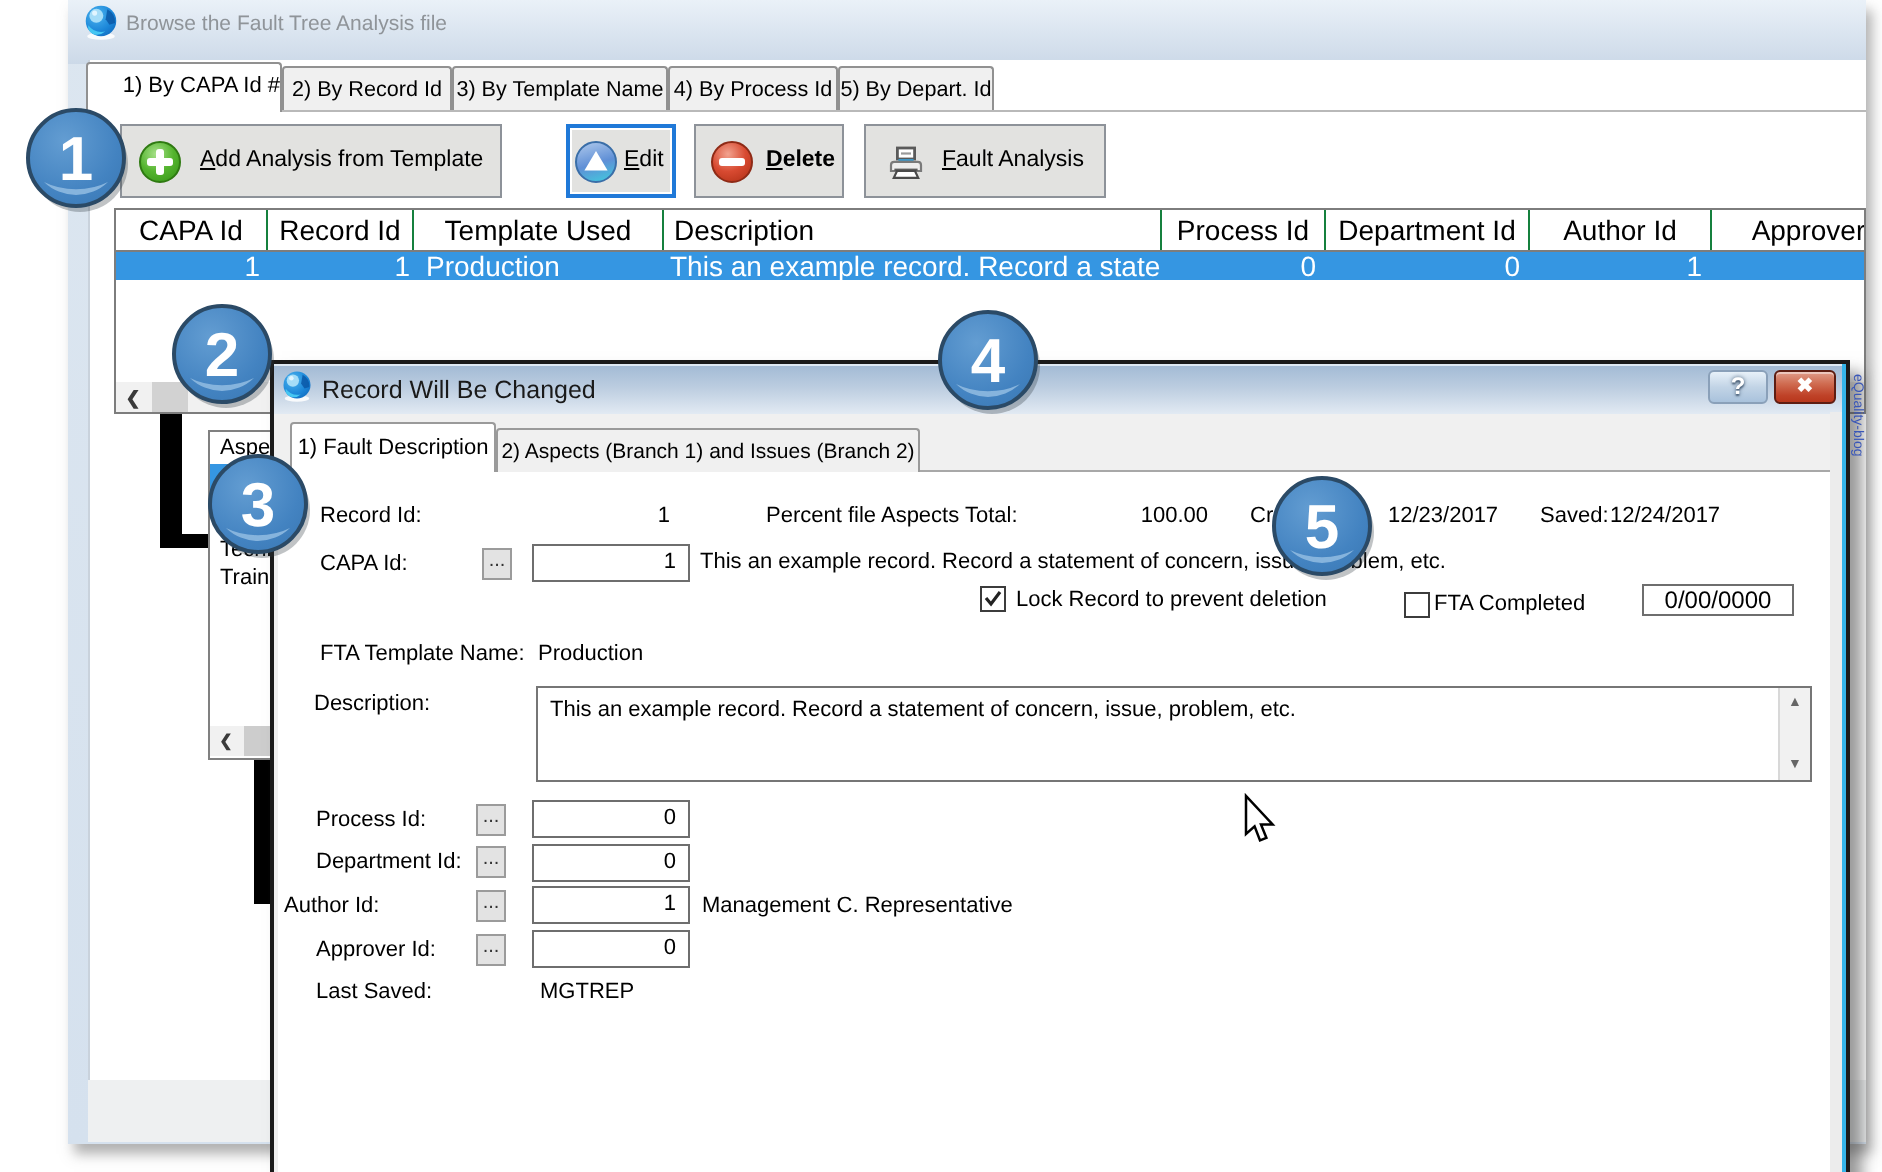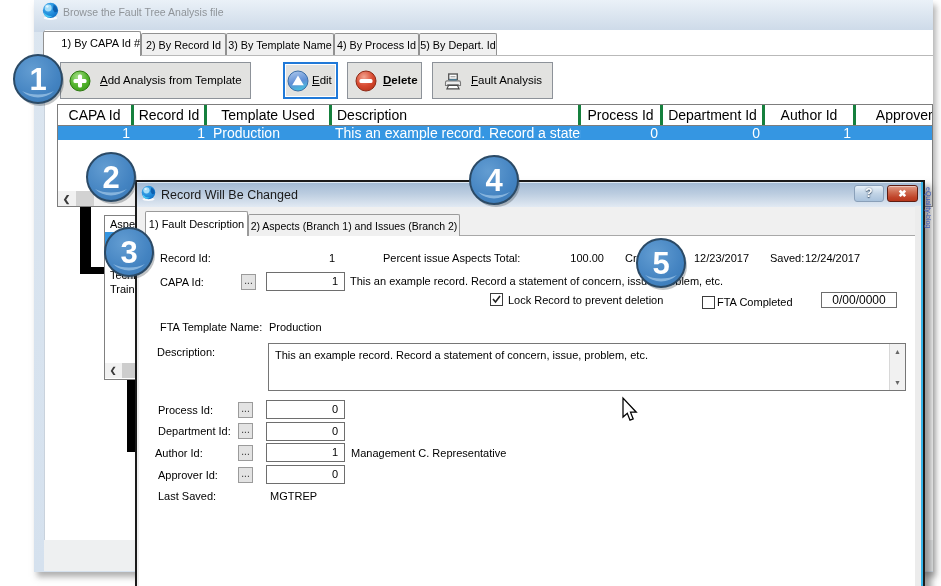--- a/index.html
+++ b/index.html
@@ -18,21 +18,21 @@
   .tab{position:absolute;top:33px;height:22px;background:#f0f0f0;border:1px solid #919191;border-bottom:none;
        font-size:10.8px;color:#000;text-align:center;line-height:22px;white-space:nowrap;box-sizing:border-box;border-radius:2px 2px 0 0;}
   .tab.active{top:31px;height:25px;background:#ffffff;z-index:3;font-size:11px;text-align:right;}
   
   .tbtn{position:absolute;top:62px;height:37px;background:#e2e2e0;border:1px solid #8d9299;box-sizing:border-box;}
   .tbtn .lbl{position:absolute;top:11px;font-size:11.5px;white-space:nowrap;}
   .u{text-decoration:underline;}
   
   #grid{left:23px;top:104px;width:876px;height:103px;background:#fff;border:1px solid #7d7d7d;box-sizing:border-box;overflow:hidden;}
   .hdrcell{position:absolute;top:0;height:20px;font-size:14px;color:#000;text-align:center;line-height:21px;
-           border-right:3px solid #15803d;background:#fff;box-sizing:border-box;white-space:nowrap;}
+           border-right:1px solid #15803d;background:#fff;box-sizing:border-box;white-space:nowrap;}
   #gridhead{position:absolute;left:0;top:0;width:874px;height:21px;border-bottom:1px solid #7d7d7d;background:#fff;box-sizing:border-box;}
   #gridrow{position:absolute;left:0;top:21px;width:874px;height:14px;background:#3596e2;color:#fff;font-size:14px;}
   .rcell{position:absolute;top:0px;height:14px;line-height:14px;font-size:14px;white-space:nowrap;overflow:hidden;}
   
   #gsb{position:absolute;left:0;top:86px;width:874px;height:16px;background:#f1f1f1;}
   #gsb .btn{position:absolute;left:0;top:0;width:17px;height:16px;background:#f1f1f1;color:#3a3a3a;
             font-size:9px;text-align:center;line-height:16px;font-weight:bold;}
   #gsb .thumb{position:absolute;left:18px;top:0;width:18px;height:16px;background:#d2d2d2;}
   
   .blk{position:absolute;background:#000;}
@@ -225,21 +225,21 @@
 
   <div id="dlgpage"></div>
   <div id="dlgright"></div>
   <div id="dlgcyan"></div>
 
   <div class="dtab" style="left:8px;top:29px;width:103px;height:25px;background:#fff;line-height:25px;z-index:3;">1) Fault Description</div>
   <div class="dtab" style="left:111px;top:32px;width:212px;height:22px;line-height:22px;font-size:10.5px;">2) Aspects (Branch 1) and Issues (Branch 2)</div>
 
   <div class="lbl12" style="left:23px;top:70px;">Record Id:</div>
   <div class="lbl12" style="left:158px;top:70px;width:40px;text-align:right;">1</div>
-  <div class="lbl12" style="left:246px;top:70px;">Percent issue Aspects Total:</div>
+  <div class="lbl12" style="left:246px;top:70px;">Percent file Aspects Total:</div>
   <div class="lbl12" style="left:427px;top:70px;width:40px;text-align:right;">100.00</div>
   <div class="lbl12" style="left:488px;top:70px;">Created:</div>
   <div class="lbl12" style="left:557px;top:70px;">12/23/2017</div>
   <div class="lbl12" style="left:633px;top:70px;">Saved:</div>
   <div class="lbl12" style="left:668px;top:70px;">12/24/2017</div>
 
   <div class="lbl12" style="left:23px;top:94px;">CAPA Id:</div>
   <div class="dots" style="left:104px;top:92px;">...</div>
   <div class="box" style="left:129px;top:90px;width:79px;height:19px;">
       <span class="v">1</span>
@@ -273,21 +273,21 @@
   <div class="box" style="left:129px;top:218px;width:79px;height:19px;">
       <span class="v">0</span>
     </div>
 
   <div class="lbl12" style="left:21px;top:243px;">Department Id:</div>
   <div class="dots" style="left:101px;top:241px;">...</div>
   <div class="box" style="left:129px;top:240px;width:79px;height:19px;">
       <span class="v">0</span>
     </div>
 
-  <div class="lbl12" style="left:18px;top:265px;">Author Id:</div>
+  <div class="lbl12" style="left:5px;top:265px;">Author Id:</div>
   <div class="dots" style="left:101px;top:263px;">...</div>
   <div class="box" style="left:129px;top:261px;width:79px;height:19px;">
       <span class="v">1</span>
     </div>
   <div class="lbl12" style="left:214px;top:265px;">Management C. Representative</div>
 
   <div class="lbl12" style="left:21px;top:287px;">Approver Id:</div>
   <div class="dots" style="left:101px;top:285px;">...</div>
   <div class="box" style="left:129px;top:283px;width:79px;height:19px;">
       <span class="v">0</span>

